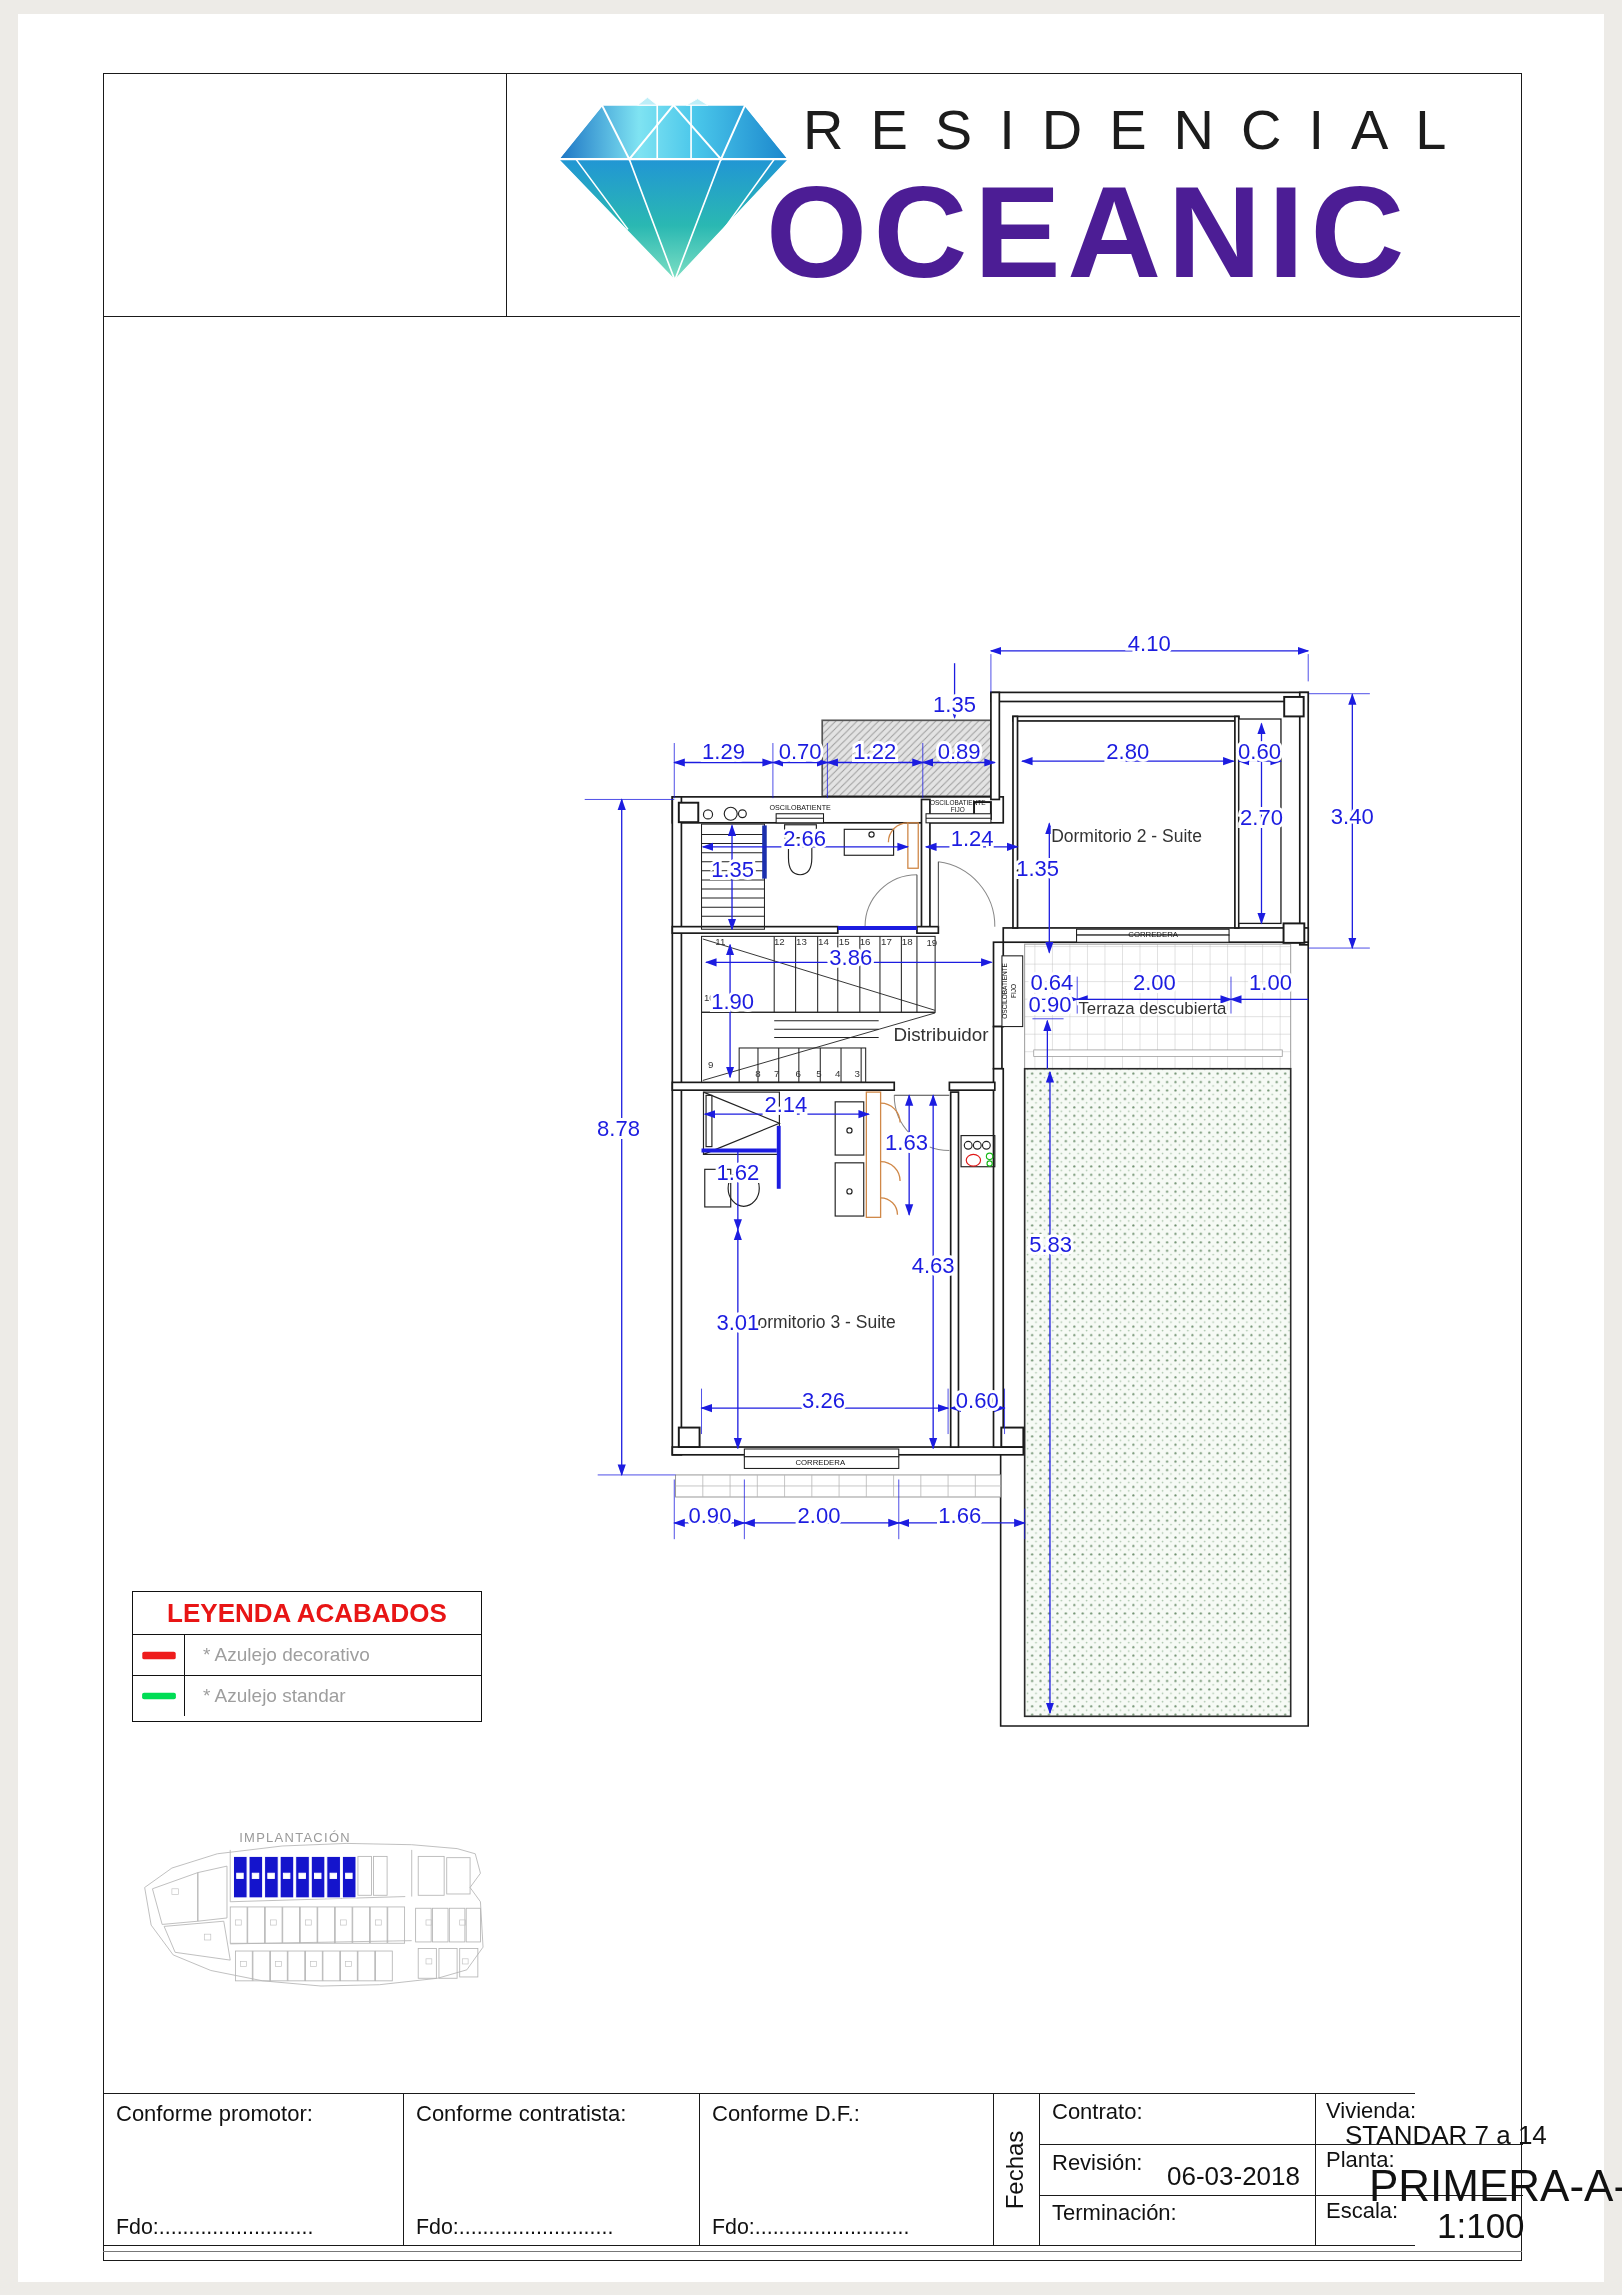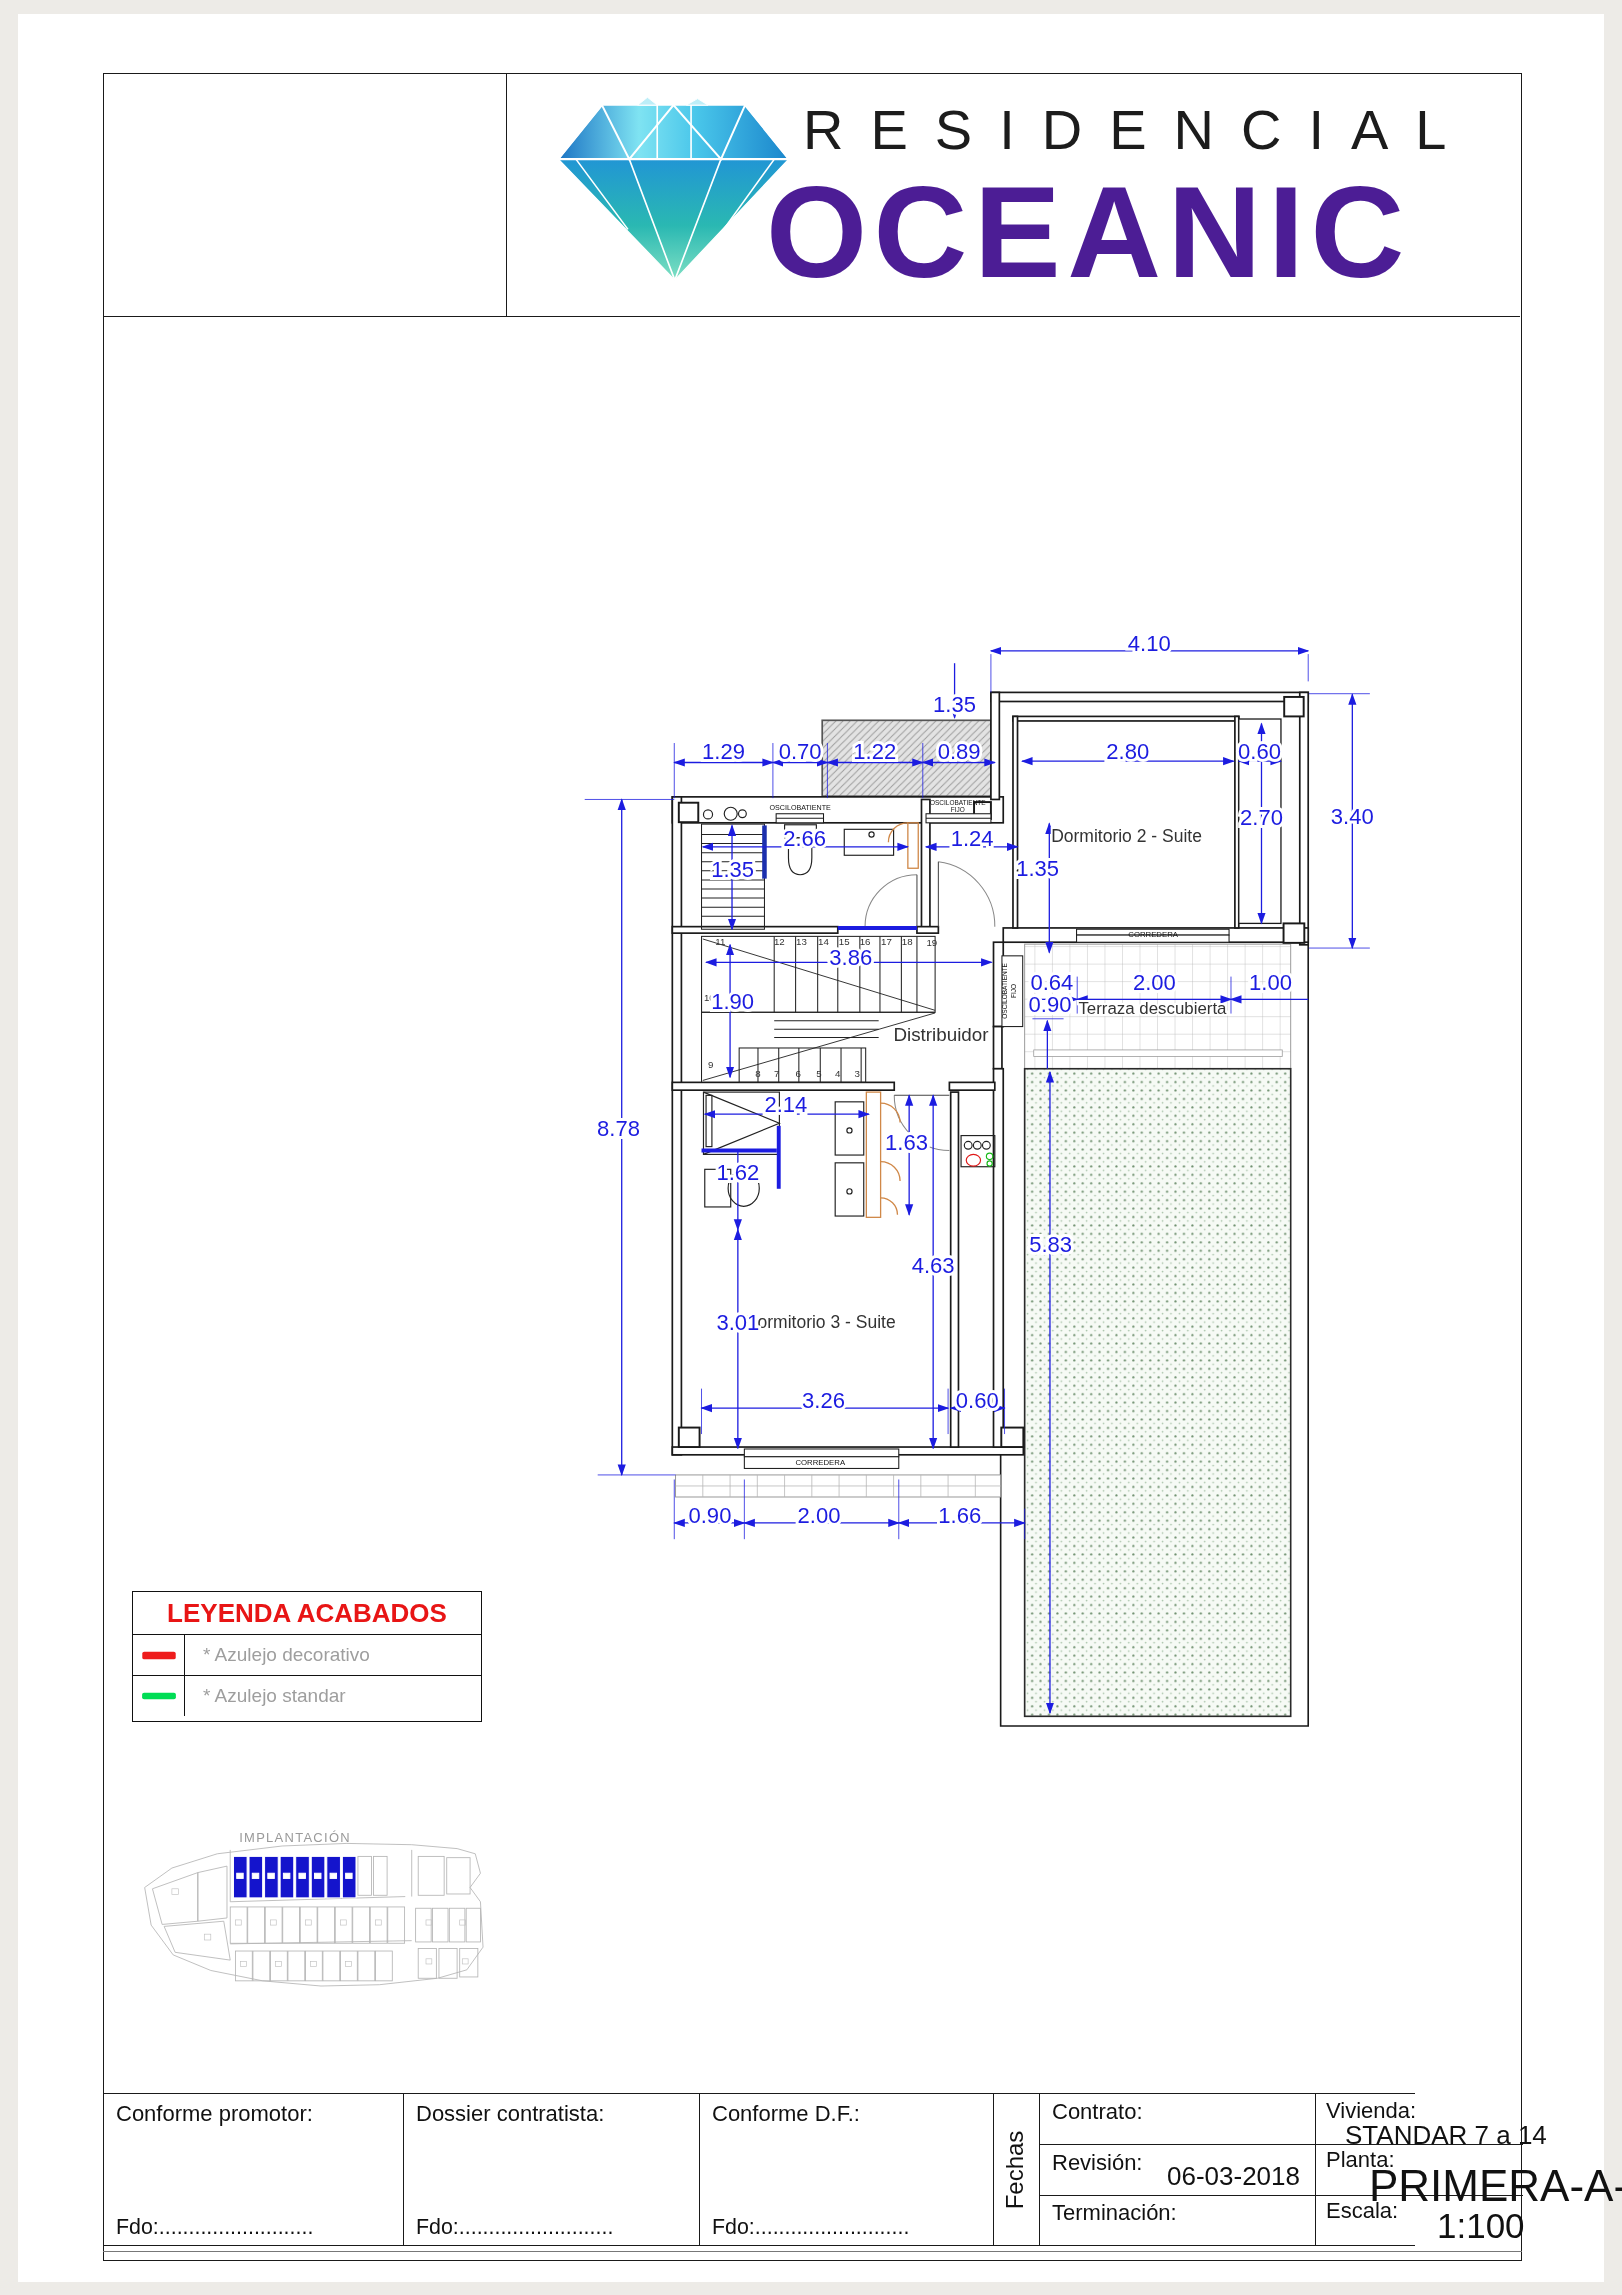--- a/index.html
+++ b/index.html
@@ -444,21 +444,21 @@
   <div class="vline" style="left:300px;top:0;height:151px;"></div>
   <div class="vline" style="left:596px;top:0;height:151px;"></div>
   <div class="vline" style="left:890px;top:0;height:151px;"></div>
   <div class="vline" style="left:936px;top:0;height:151px;"></div>
   <div class="vline" style="left:1212px;top:0;height:151px;"></div>
   <div class="hline" style="left:936px;top:50px;width:484px;"></div>
   <div class="hline" style="left:936px;top:101px;width:484px;"></div>
 
   <div class="cell-label" style="left:13px;top:6.5px;">Conforme promotor:</div>
   <div class="fdo" style="left:13px;">Fdo:..........................</div>
-  <div class="cell-label" style="left:313px;top:6.5px;">Dossier contratista:</div>
+  <div class="cell-label" style="left:313px;top:6.5px;">Conforme contratista:</div>
   <div class="fdo" style="left:313px;">Fdo:..........................</div>
   <div class="cell-label" style="left:609px;top:6.5px;">Conforme D.F.:</div>
   <div class="fdo" style="left:609px;">Fdo:..........................</div>
 
   <div class="fechas">
       <span>Fechas</span>
     </div>
 
   <div class="cell-label" style="left:949px;top:5.2px;">Contrato:</div>
   <div class="cell-label" style="left:949px;top:56px;">Revisión:</div>

